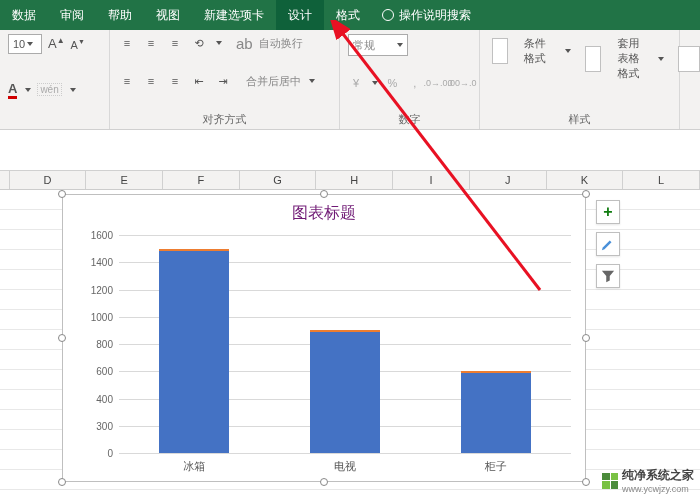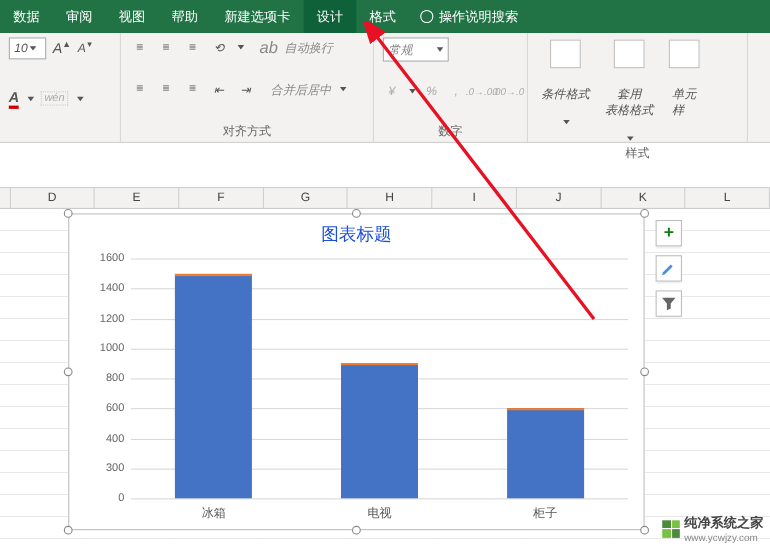--- a/index.html
+++ b/index.html
@@ -8,46 +8,46 @@
   
   .tabs { display: flex; height: 30px; background: #217346; color: #fff; font-size: 12px; align-items: stretch; }
   .tab { padding: 0 12px; display: flex; align-items: center; cursor: pointer; position: relative; }
   .tab.active { background: #0f613a; }
   .tell-me { display: flex; align-items: center; padding: 0 10px; gap: 5px; }
   .bulb { width: 12px; height: 12px; border: 1px solid #fff; border-radius: 50%; position: relative; }
 
   
   .ribbon { height: 100px; background: #f3f2f1; border-bottom: 1px solid #d0d0d0; display: flex; font-size: 11px; color: #555; }
   .group { border-right: 1px solid #d8d8d8; padding: 4px 8px 2px 8px; display: flex; flex-direction: column; justify-content: space-between; }
-  .group-row { display: flex; align-items: center; gap: 6px; font-style: italic; }
+  .group-row { display: flex; align-items: center; gap: 6px; }
   .group-label { text-align: center; font-size: 11px; color: #666; padding-top: 2px; }
   .btn-ico { width: 18px; height: 18px; display: inline-flex; align-items: center; justify-content: center; border: 1px solid transparent; }
   .dd { width: 0; height: 0; border-left: 3px solid transparent; border-right: 3px solid transparent; border-top: 4px solid #555; margin-left: 2px; }
   .font-size-box { width: 34px; height: 20px; border: 1px solid #ababab; background: #fff; font-size: 11px; padding: 0 4px; display: flex; align-items: center; }
   .num-fmt-box { width: 60px; height: 22px; border: 1px solid #ababab; background: #fff; padding: 0 4px; display: flex; align-items: center; justify-content: space-between; color: #888; }
-  .big-btn { display: flex; flex-direction: column; align-items: center; gap: 16px; padding: 2px 4px; font-size: 11px; }
+  .big-btn { display: flex; flex-direction: row; align-items: center; gap: 16px; padding: 2px 4px; font-size: 11px; }
   .big-ico { width: 28px; height: 26px; background: #fff; border: 1px solid #c0c0c0; position: relative; }
   .gap { height: 40px; background:#fff; }
 
   
   .col-headers { display: flex; height: 20px; border-top: 1px solid #d0d0d0; border-bottom: 1px solid #ccc; background: #f3f2f1; font-size: 11px; color: #444; }
   .ch { width: 80px; border-right: 1px solid #d0d0d0; display: flex; align-items: center; justify-content: center; }
 
   
   .grid { position: relative; height: 304px; background: repeating-linear-gradient(to bottom, #fff 0, #fff 19px, #e8e8e8 19px, #e8e8e8 20px), repeating-linear-gradient(to right, transparent 0, transparent 79px, #e8e8e8 79px, #e8e8e8 80px); }
 
   
   .chart-obj { position: absolute; left: 62px; top: 4px; width: 524px; height: 288px; background: #fff; border: 1px solid #bfbfbf; }
   .sel-handle { position: absolute; width: 8px; height: 8px; background: #fff; border: 1px solid #888; border-radius: 50%; }
   .h-tl { left: -5px; top: -5px; } .h-tr { right: -5px; top: -5px; }
   .h-bl { left: -5px; bottom: -5px; } .h-br { right: -5px; bottom: -5px; }
   .h-tc { left: 50%; top: -5px; margin-left:-4px;} .h-bc { left:50%; bottom:-5px; margin-left:-4px;}
   .h-lc { left:-5px; top:50%; margin-top:-4px;} .h-rc { right:-5px; top:50%; margin-top:-4px;}
 
-  .chart-title { text-align: center; font-size: 16px; color: #1d4ed8; padding: 8px 0 4px 0; }
+  .chart-title { text-align: center; font-size: 16px; color: #701a75; padding: 8px 0 4px 0; }
   .plot { position: absolute; left: 56px; right: 14px; top: 40px; bottom: 28px; }
   .gridline { position: absolute; left: 0; right: 0; border-top: 1px solid #d9d9d9; }
   .ylab { position: absolute; right: 100%; margin-right: 6px; font-size: 10px; color: #666; transform: translateY(-50%); }
   .bar { position: absolute; bottom: 0; width: 70px; background: #4472C4; border-top: 2px solid #ED7D31; }
   .xlab { position: absolute; top: 100%; margin-top: 6px; font-size: 11px; color: #555; transform: translateX(-50%); }
 
   
   .side-btns { position: absolute; left: 596px; top: 10px; display: flex; flex-direction: column; gap: 8px; }
   .side-btn { width: 24px; height: 24px; border: 1px solid #bfbfbf; background: #fff; display:flex; align-items:center; justify-content:center; box-shadow: 0 1px 2px rgba(0,0,0,0.1); }
   .plus { color: #107C10; font-weight: bold; font-size: 16px; }
@@ -62,22 +62,22 @@
   .wm-logo span { background:#4b8b3b; }
   .wm-logo span:nth-child(2){background:#79c143;}
   .wm-logo span:nth-child(3){background:#79c143;}
 </style>
 </head>
 <body>
 
 <div class="tabs">
   <div class="tab">数据</div>
   <div class="tab">审阅</div>
+  <div class="tab">帮助</div>
   <div class="tab">视图</div>
-  <div class="tab">帮助</div>
   <div class="tab">新建选项卡</div>
   <div class="tab active">设计</div>
   <div class="tab">格式</div>
   <div class="tell-me">
     <span class="bulb"></span>
     <span>操作说明搜索</span>
   </div>
 </div>
 
 <div class="ribbon">

